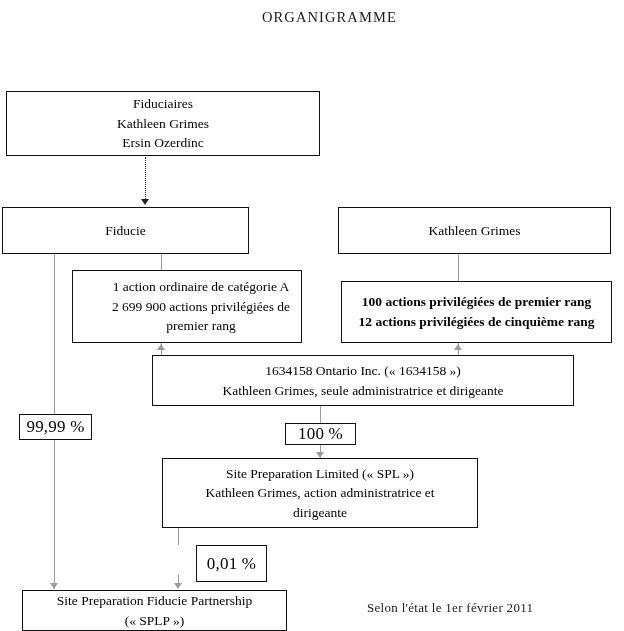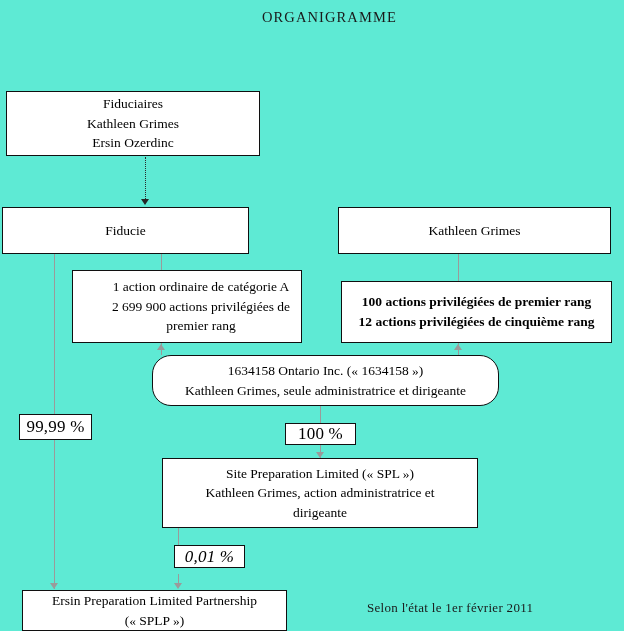--- a/index.html
+++ b/index.html
@@ -15,21 +15,21 @@
     font-family: "Liberation Serif", "DejaVu Serif", serif;
     color: #000000;
   }
 
   #canvas {
     position: absolute;
     left: 0;
     top: 0;
     width: 624px;
     height: 631px;
-    background: #5eead4;
+    background: #ffffff;
   }
 
   
   .box {
     position: absolute;
     background: #ffffff;
     border: 1px solid #101010;
     box-sizing: border-box;
     display: flex;
     flex-direction: column;
@@ -100,21 +100,21 @@
 </head>
 <body>
 
 <div id="canvas">
 
   <div class="ghost" id="title-text" style="left:262px; top:9px;">ORGANIGRAMME</div>
 
   <div class="vline dotted" style="left:145px; top:157px; height:44px;"></div>
   <div class="arrow dark-down" style="left:141px; top:199px;"></div>
 
-  <div class="box" style="left:6px; top:91px; width:254px; height:65px;">
+  <div class="box" style="left:6px; top:91px; width:314px; height:65px;">
     <span class="ln">Fiduciaires</span>
     <span class="ln">Kathleen Grimes</span>
     <span class="ln">Ersin Ozerdinc</span>
   </div>
 
   <div class="box" style="left:2px; top:207px; width:247px; height:47px;">
     <span class="ln">Fiducie</span>
   </div>
 
   <div class="box" style="left:338px; top:207px; width:273px; height:47px;">
@@ -136,21 +136,21 @@
     <span class="ln">1 action ordinaire de catégorie A</span>
     <span class="ln">2 699 900 actions privilégiées de</span>
     <span class="ln">premier rang</span>
   </div>
 
   <div class="box" style="left:341px; top:281px; width:271px; height:62px;font-weight:bold;">
     <span class="ln">100 actions privilégiées de premier rang</span>
     <span class="ln">12 actions privilégiées de cinquième rang</span>
   </div>
 
-  <div class="box" style="left:152px; top:355px; width:347px; height:51px;border-radius:19px;">
+  <div class="box" style="left:152px; top:355px; width:422px; height:51px;">
     <span class="ln">1634158 Ontario Inc. (« 1634158 »)</span>
     <span class="ln">Kathleen Grimes, seule administratrice et dirigeante</span>
   </div>
 
   <div class="vline" style="left:320px; top:406px; height:18px;"></div>
   <div class="vline" style="left:320px; top:444px; height:14px;"></div>
   <div class="arrow down" style="left:316px; top:452px;"></div>
 
   <div class="pct" style="left:19px; top:414px; width:73px; height:26px;">99,99 %</div>
 
@@ -159,22 +159,22 @@
   <div class="box" style="left:162px; top:458px; width:316px; height:70px;">
     <span class="ln">Site Preparation Limited (« SPL »)</span>
     <span class="ln">Kathleen Grimes, action administratrice et</span>
     <span class="ln">dirigeante</span>
   </div>
 
   <div class="vline" style="left:178px; top:528px; height:17px;"></div>
   <div class="vline" style="left:178px; top:574px; height:11px;"></div>
   <div class="arrow down" style="left:174px; top:583px;"></div>
 
-  <div class="pct" style="left:174px; top:545px; width:71px; height:23px;font-style:italic;">0,01 %</div>
+  <div class="pct" style="left:196px; top:545px; width:71px; height:37px;">0,01 %</div>
 
   <div class="box" style="left:22px; top:590px; width:265px; height:41px;">
-    <span class="ln">Ersin Preparation Limited Partnership</span>
+    <span class="ln">Site Preparation Fiducie Partnership</span>
     <span class="ln">(« SPLP »)</span>
   </div>
 
   <div class="ghost" id="footnote-text" style="left:367px; top:600px;">Selon l'état le 1er février 2011</div>
 
 </div>
 
 </body></html>

